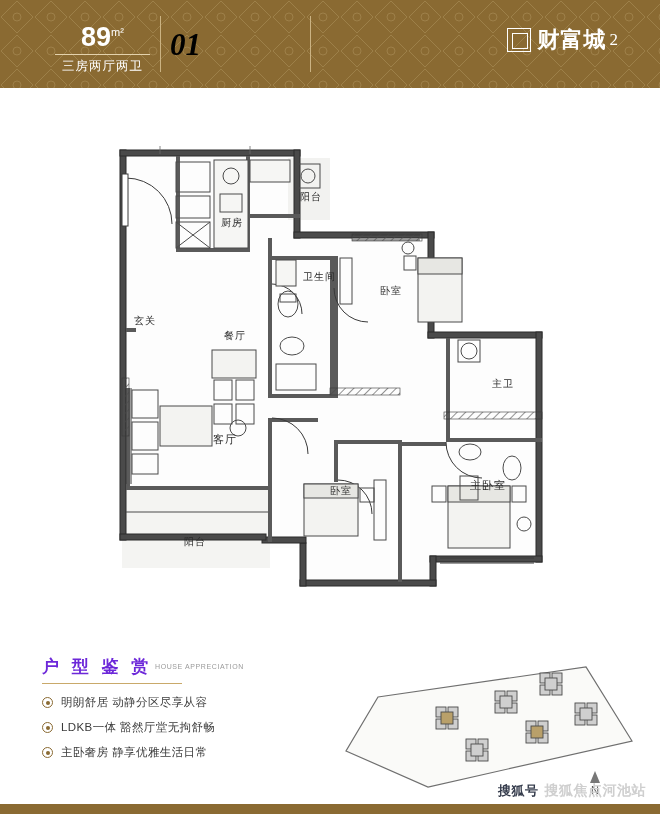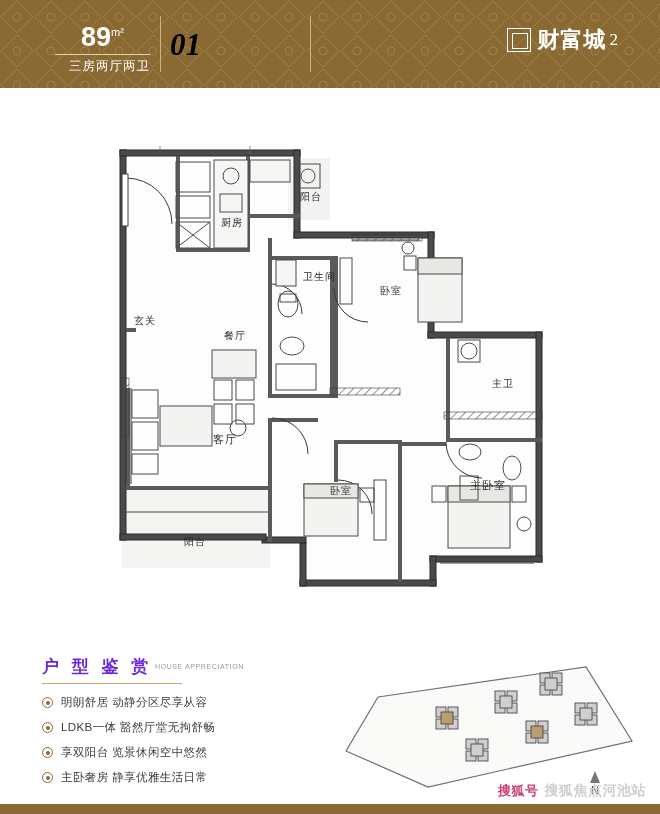--- a/index.html
+++ b/index.html
@@ -28,21 +28,21 @@
     position:absolute;left:55px;top:18px;width:95px;height:54px;
     color:#fff;text-align:center;
   }
   .area-num{
     font-size:27px;font-weight:bold;line-height:28px;letter-spacing:0px;
   }
   .area-unit{font-size:11px;font-weight:normal;vertical-align:super;}
   .area-rule{
     width:95px;height:1px;background:#e4d2ac;margin:3px 0 4px 0;
   }
-  .area-desc{font-size:12.5px;letter-spacing:1px;line-height:15px;text-align:right;}
+  .area-desc{font-size:12.5px;letter-spacing:1px;line-height:15px;}
 
   .vline{
     position:absolute;top:16px;width:1px;height:56px;background:#cbb383;
   }
   .v1{left:160px;}
   .v2{left:310px;}
 
   .num-block{
     position:absolute;left:170px;top:25px;color:#000000;
     font-size:31px;font-weight:bold;font-style:italic;line-height:40px;
@@ -107,21 +107,21 @@
   .compass-arrow{
     width:0;height:0;border-left:5px solid transparent;border-right:5px solid transparent;
     border-bottom:12px solid #777;margin:0 auto 1px auto;
   }
 
   .watermark{
     position:absolute;right:14px;bottom:14px;display:flex;align-items:center;
     color:#cfcfcf;font-size:14px;font-weight:bold;letter-spacing:.5px;
   }
   .wm-logo{
-    color:#be185d;font-size:13px;font-weight:bold;margin-right:6px;opacity:.85;
+    color:#0f172a;font-size:13px;font-weight:bold;margin-right:6px;opacity:.85;
   }
 
   .footer-bar{
     position:absolute;left:0;bottom:0;width:660px;height:10px;background:#8a6a32;
   }
 
   
   .rlabel{
     position:absolute;font-size:10px;color:#2b2b2b;letter-spacing:1px;
     font-family:"Liberation Sans", sans-serif;white-space:nowrap;
@@ -356,24 +356,20 @@
       <div class="bt-item">
         <span class="bt-bullet"></span>
         <span>明朗舒居 动静分区尽享从容</span>
       </div>
       <div class="bt-item">
         <span class="bt-bullet"></span>
         <span>LDKB一体 豁然厅堂无拘舒畅</span>
       </div>
       <div class="bt-item">
         <span class="bt-bullet"></span>
-        <span>享双阳台 览景休闲空中悠然</span>
-      </div>
-      <div class="bt-item">
-        <span class="bt-bullet"></span>
         <span>主卧奢房 静享优雅生活日常</span>
       </div>
     </div>
 
     <svg style="position:absolute;left:340px;top:22px;" width="300" height="140">
       <polygon points="38,42 246,12 292,86 88,132 6,96" fill="#fafaf8" stroke="#6f6f6f" stroke-width="1.2"></polygon>
       <g fill="#cfcfcf" stroke="#4a4a4a" stroke-width="0.9">
         <g transform="translate(96,52)">
           <rect x="0" y="0" width="10" height="10"></rect>
             <rect x="12" y="0" width="10" height="10"></rect>

